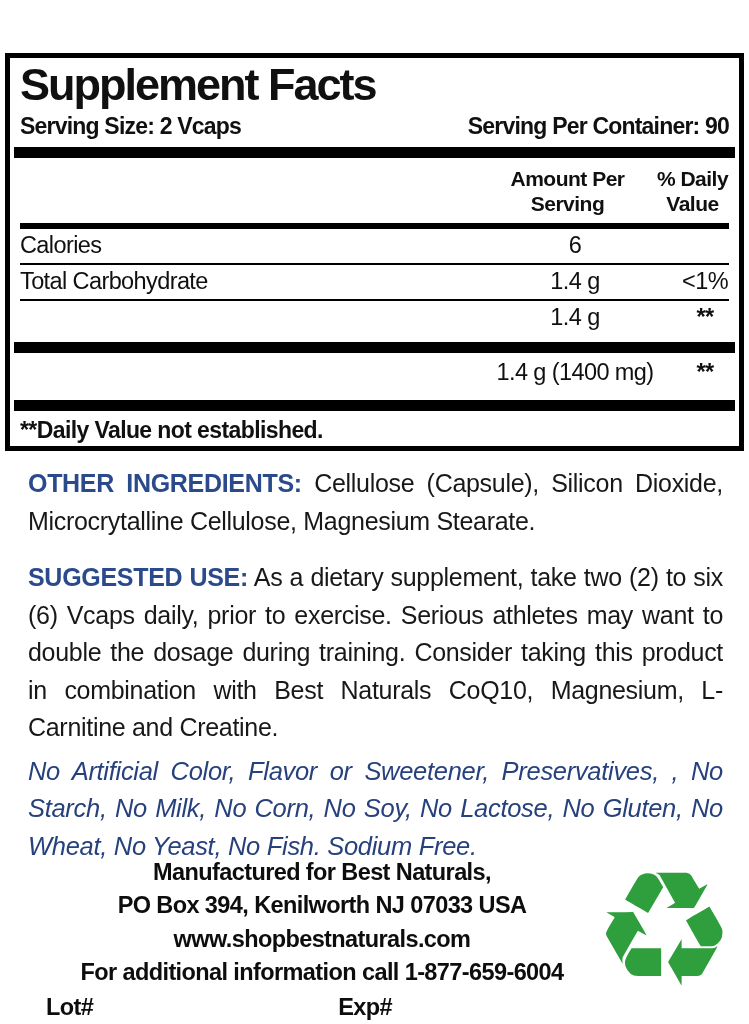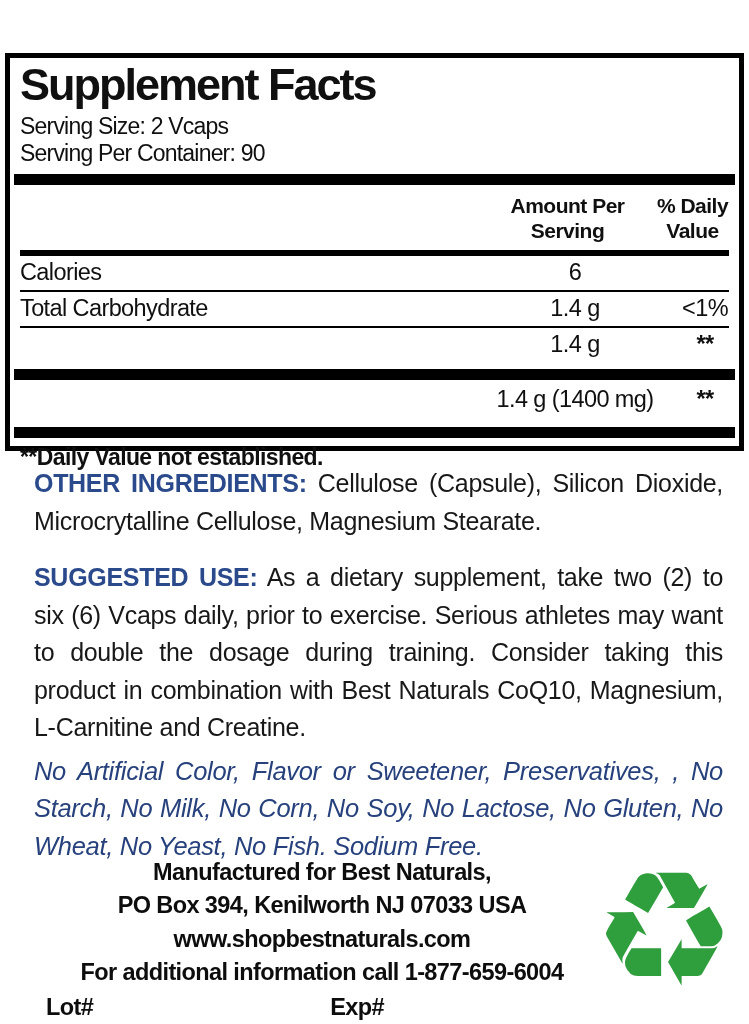--- a/index.html
+++ b/index.html
@@ -13,22 +13,22 @@
   .facts{
     position:absolute;left:5px;top:5px;width:739px;height:398px;
     box-sizing:border-box;border:5px solid #000;background:#fff;
     padding:2px 10px 16px;
     margin-top:48px;
   }
   .facts-title{
     margin:0;font-size:45px;font-weight:bold;letter-spacing:-2px;line-height:1.12;
   }
   .serving-row{
-    display:flex;justify-content:center;align-items:baseline;
-    font-size:23px;font-weight:normal;letter-spacing:-0.8px;margin-top:3px;flex-direction:column;
+    display:flex;justify-content:space-between;align-items:baseline;
+    font-size:23px;font-weight:bold;letter-spacing:-0.8px;margin-top:3px;
   }
   .bar{height:11px;background:#000;margin:7px -6px 0;}
   .hdr{
     display:flex;justify-content:flex-end;align-items:flex-end;
     font-weight:bold;font-size:21px;line-height:1.18;margin-top:9px;
     letter-spacing:-0.5px;text-align:center;
   }
   .hdr-amount{width:145px;margin-right:10px;}
   .hdr-dv{width:85px;margin-right:-6px;}
   .sep-med{height:6px;background:#000;margin-top:6px;}
@@ -39,38 +39,38 @@
     justify-content:flex-end;
   }
   .row .lbl{flex:1;}
   .row .amt{width:200px;text-align:center;}
   .row .dv{width:60px;text-align:center;margin-right:-6px;font-weight:bold;}
   .row .dv.plain{font-weight:normal;}
   .row.spaced{padding:6px 0 7px;}
   .footnote{font-size:23px;letter-spacing:-0.6px;padding-top:6px;font-weight:bold;}
   
   .para{
-    position:absolute;left:34px;right:26px;
+    position:absolute;left:28px;right:26px;
     font-size:25px;line-height:1.5;letter-spacing:-0.3px;
     text-align:justify;color:#181818;
   }
   .para .lead{color:#2a4a8c;font-weight:bold;}
   #other-ing{top:440px;}
   #sugg-use{top:534px;}
   #claims{
     top:727px;color:#27417d;font-style:italic;font-weight:normal;
     font-size:25.5px;line-height:1.48;
   }
   
   .mfr{
     position:absolute;top:856px;left:16px;width:612px;
     text-align:center;font-weight:bold;font-size:23.5px;line-height:1.42;
     letter-spacing:-0.6px;color:#0d0d0d;
   }
-  .lot-row{display:flex;text-align:left;padding-left:30px;margin-top:2px;}
+  .lot-row{display:flex;text-align:left;padding-left:30px;margin-top:2px;gap:8px;}
   .lot-row .exp{margin-left:237px;}
   
   .recycle{
     position:absolute;left:582px;top:846px;width:165px;
     text-align:center;font-size:160px;line-height:1.05;
     color:#2f9e3d;font-family:"DejaVu Sans", sans-serif;
     user-select:none;
   }
 </style>
 </head>

